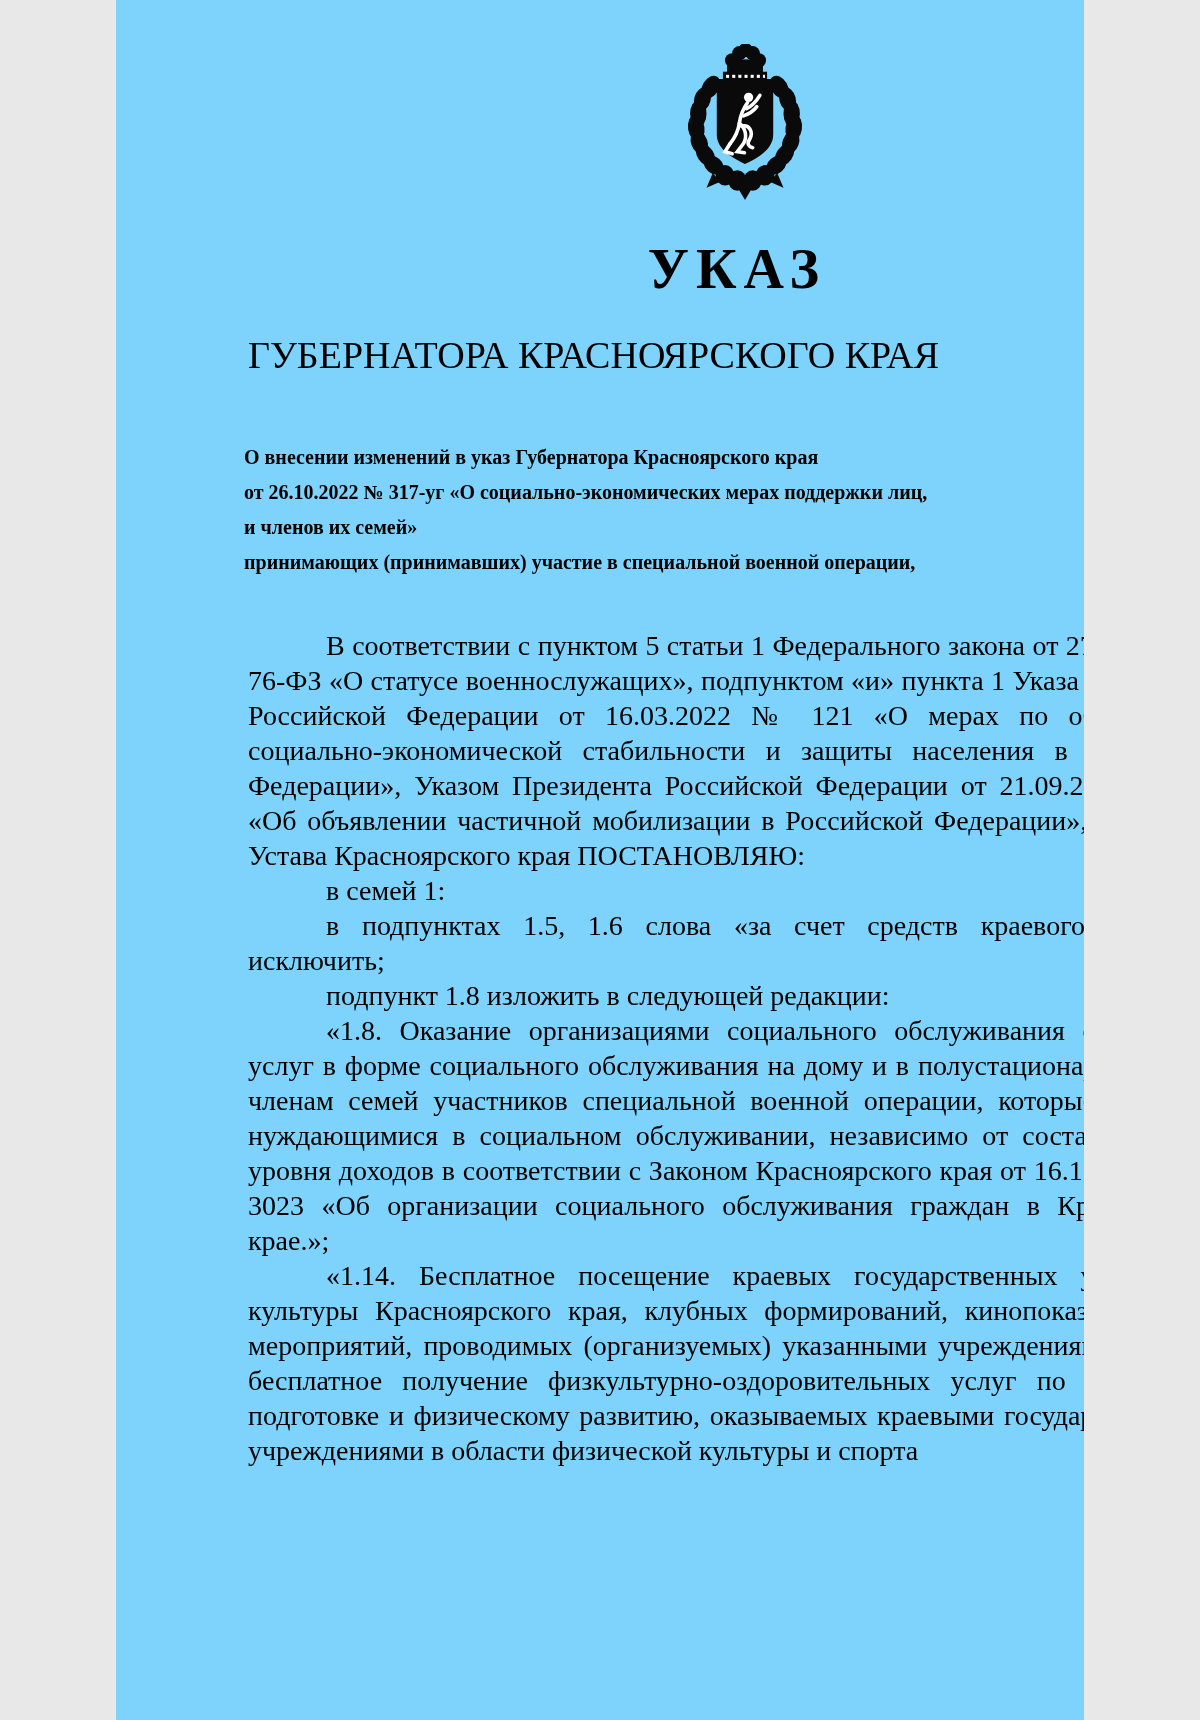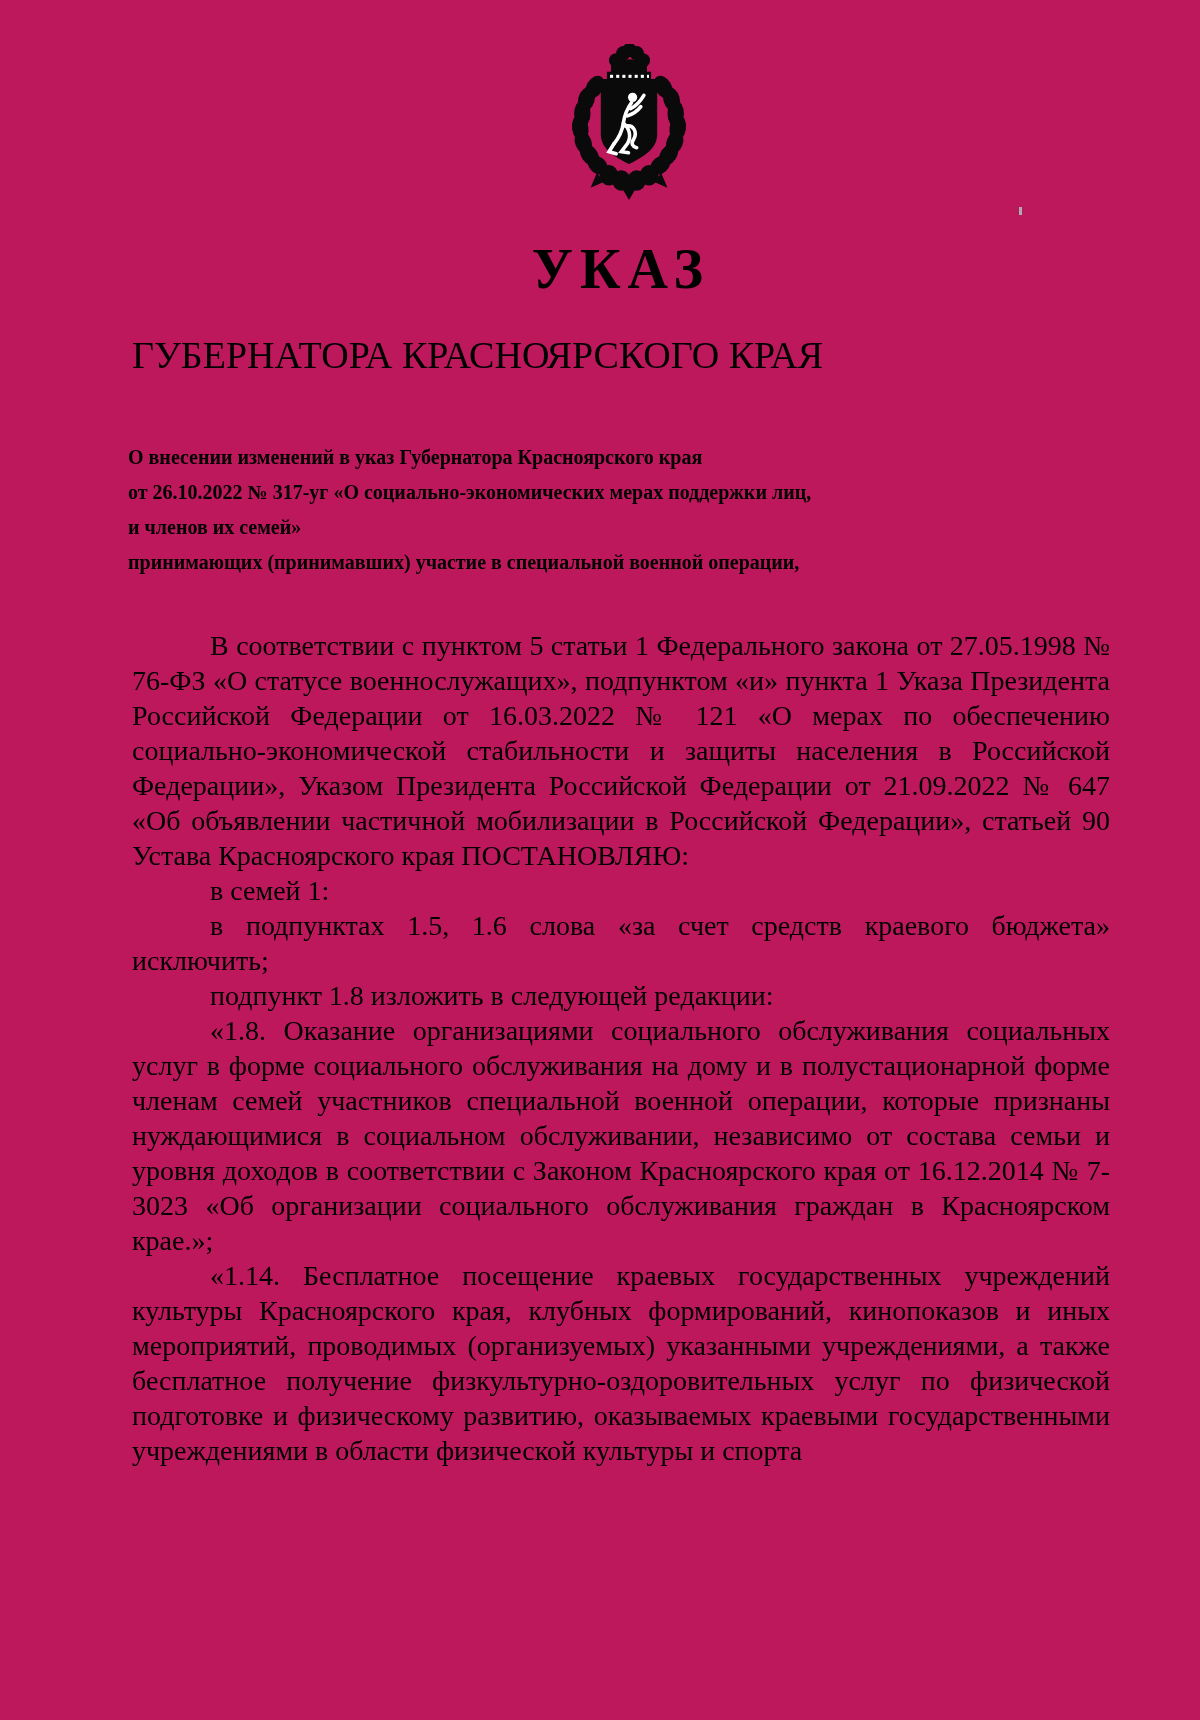--- a/index.html
+++ b/index.html
@@ -1,21 +1,21 @@
 <!DOCTYPE html>
 <html><head>
 <meta charset="utf-8">
 <style>
   html, body { margin: 0; padding: 0; background: #e8e8e8; }
   .page {
     position: relative;
-    width: 1200px;
+    width: 968px;
     height: 1720px;
     margin: 0 auto;
-    background: #be185d;
+    background: #7dd3fc;
     color: #000;
     font-family: "Liberation Serif", "DejaVu Serif", serif;
     overflow: hidden;
   }
   .emblem {
     position: absolute;
     left: 570px;
     top: 44px;
     width: 118px;
     height: 156px;

